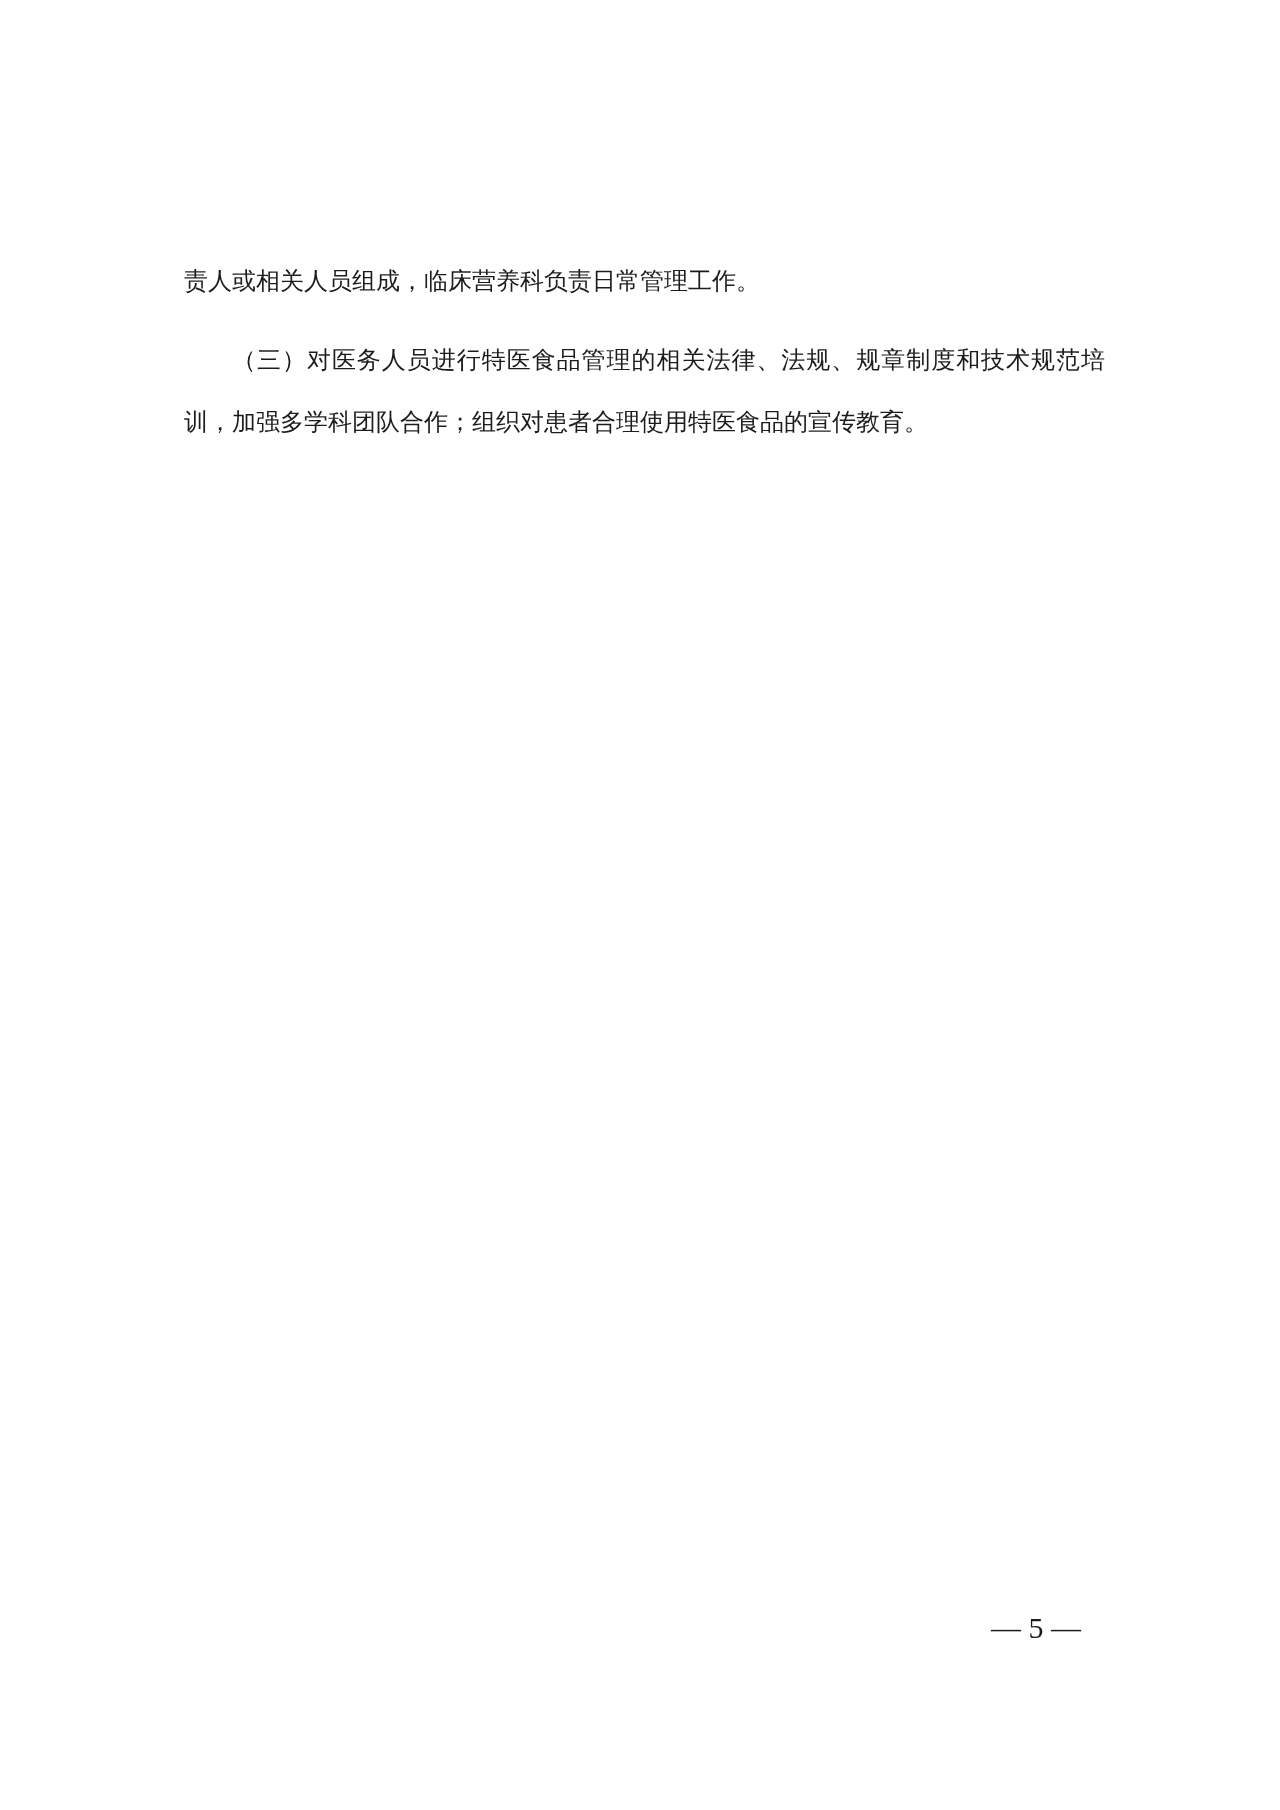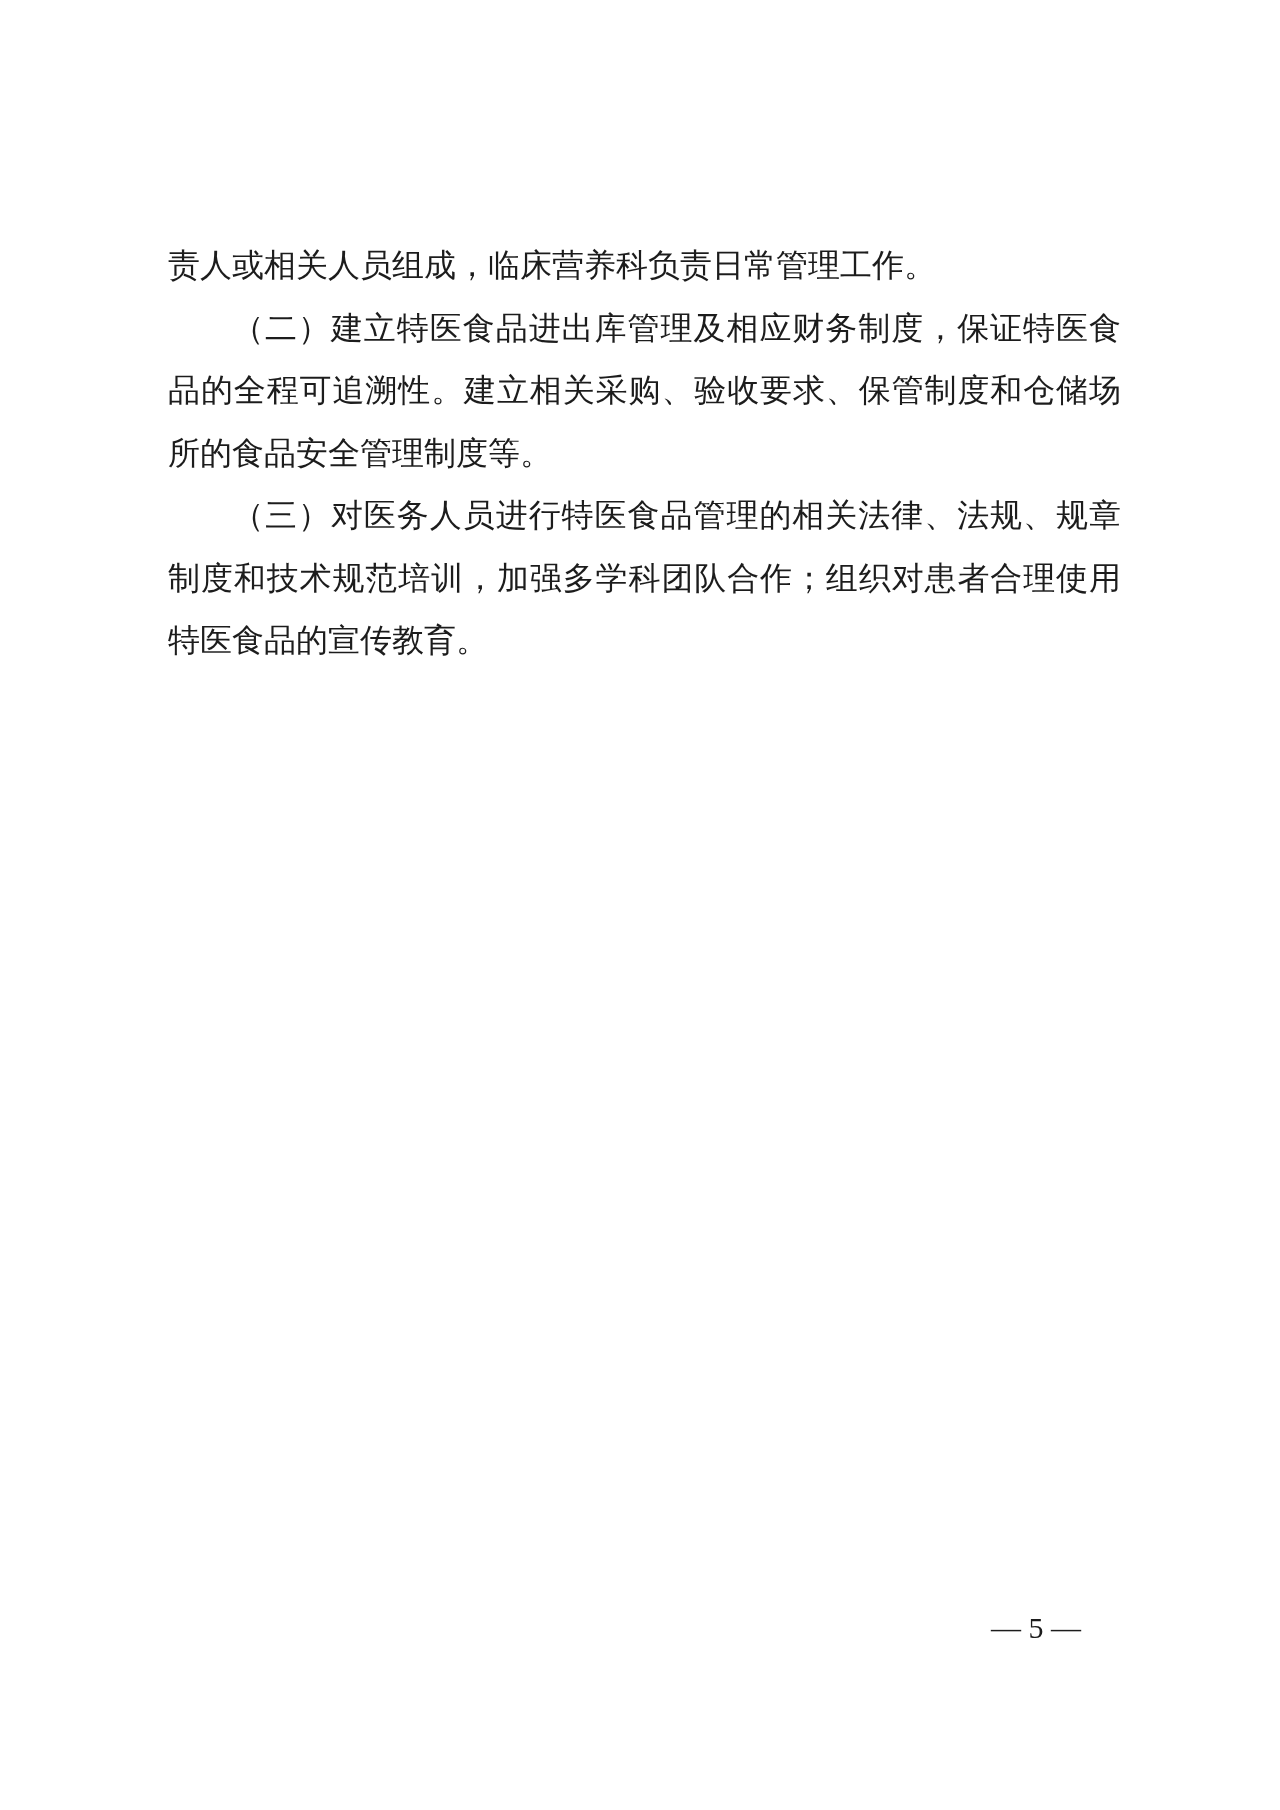--- a/index.html
+++ b/index.html
@@ -13,23 +13,23 @@
     background: #ffffff;
     overflow: hidden;
   }
   .text-block {
     position: absolute;
     left: 168px;
     top: 234px;
     width: 953px;
   }
   .para {
-    margin: 0;
+    margin: 16px;
     padding: 0;
-    font-size: 32px;
+    font-size: 24px;
     line-height: 62.5px;
     text-align: justify;
     text-indent: 2em;
     letter-spacing: 0;
     color: #1c1c1c;
     font-family: Liberation Serif, serif;
   }
   .para.continuation {
     text-indent: 0;
   }
@@ -51,21 +51,20 @@
 </style>
 </head>
 <body>
 
 <div class="page" style="background: rgb(255, 255, 255);">
   <main class="text-block">
   <p class="para continuation"><span class="para-text">责人或相关人员组成，临床营养科负责日常管理工作。</span></p>
 
 
 
-  <p class="para item"><span class="para-text">（二）建立特医食品进出库管理及相应财务制度，保证特医食品的全程可追溯性。建立相关采购、验收要求、保管制度和仓储场所的食品安全管理制度等。</span></p>
 
   <p class="para item"><span class="para-text">（三）对医务人员进行特医食品管理的相关法律、法规、规章制度和技术规范培训，加强多学科团队合作；组织对患者合理使用特医食品的宣传教育。</span></p>
 
 
 
 </main>
   <div class="page-footer">
     <span>— 5 —</span>
   </div>
 </div>

